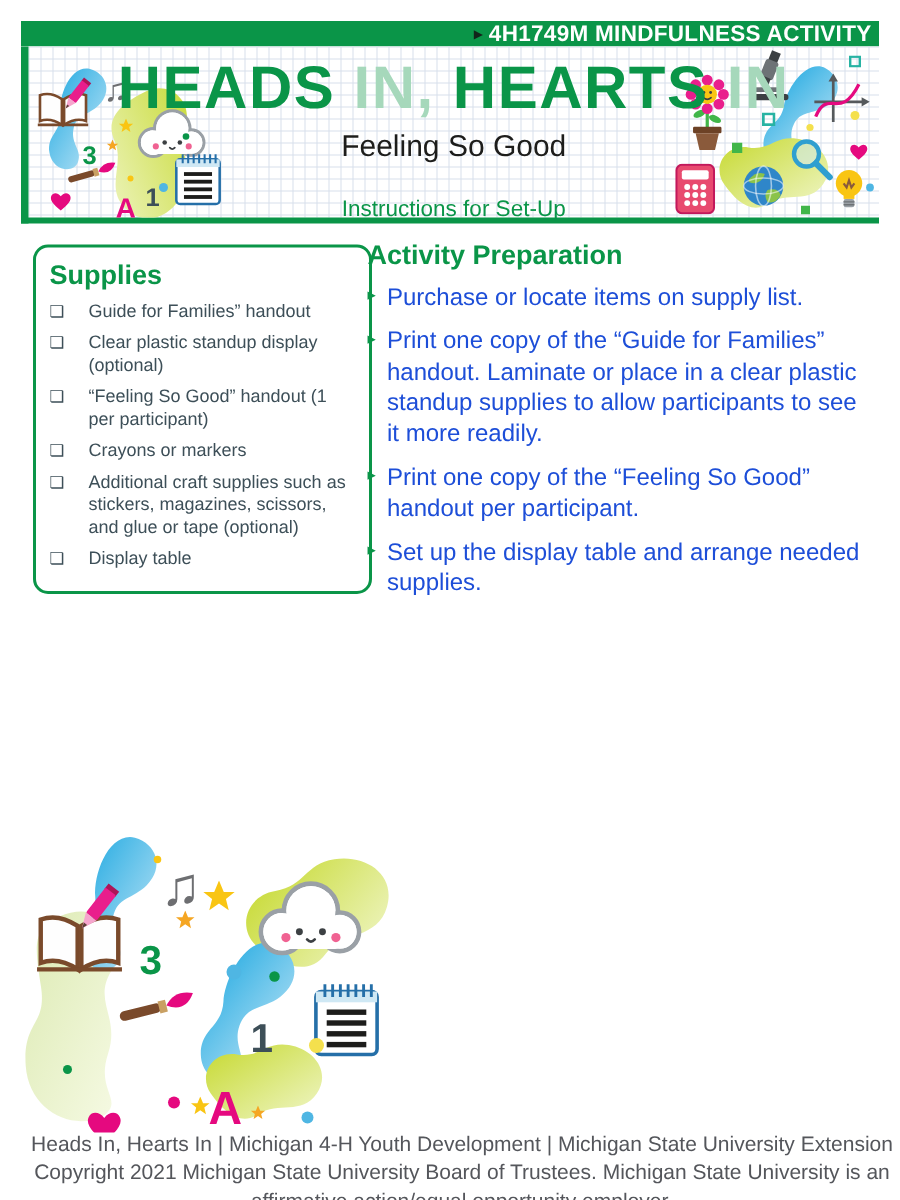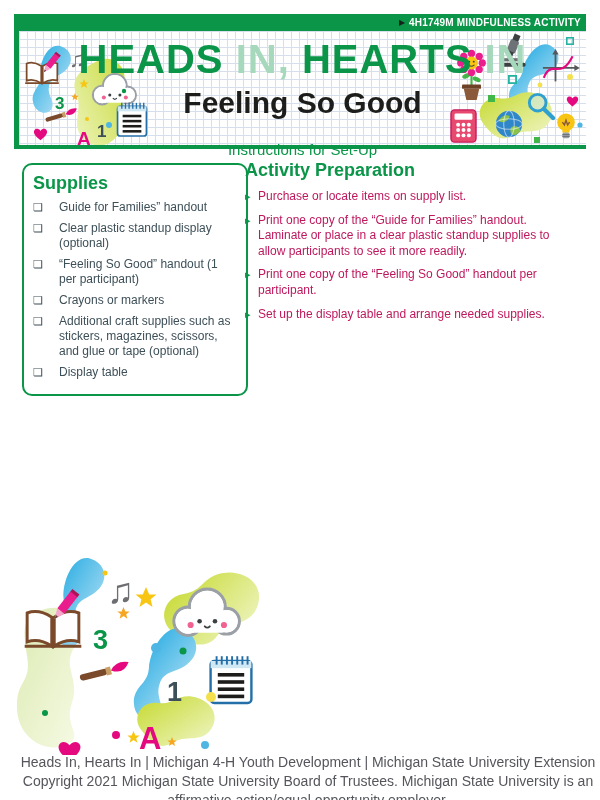--- a/index.html
+++ b/index.html
@@ -15,39 +15,39 @@
 
   
   .top-bar {
     position:absolute; left:14px; top:14px; width:572px; height:17px;
     background:#0a9548;
     display:flex; align-items:center; justify-content:flex-end;
     padding-right:5px; gap:4px;
   }
   .top-bar .arrow { color:#12241a; font-size:8px; line-height:1; }
   .top-bar .code-label {
-    color:#ffffff; font-weight:bold; font-size:10px; letter-spacing:.2px;
+    color:#ffffff; font-weight:bold; font-size:15px; letter-spacing:.2px;
   }
 
   
   .banner {
     position:absolute; left:14px; top:31px; width:572px; height:118px;
     background-color:#ffffff;
     background-image:
       linear-gradient(#d6dfeb 1px, transparent 1px),
       linear-gradient(90deg, #d6dfeb 1px, transparent 1px);
     background-size:8px 8px;
     border-left:5px solid #0a9548;
     border-bottom:4px solid #0a9548;
   }
   .banner-text { position:absolute; left:0; right:0; top:8px; text-align:center; }
   .main-title { font-size:40px; font-weight:bold; letter-spacing:1px; line-height:1; }
   .main-title .solid { color:#0a9548; }
   .main-title .light { color:#a6d8bb; font-weight:600; }
-  .subtitle { margin-top:9px; font-size:30px; font-weight:bold; color:#1d1d1b; line-height:1; }
+  .subtitle { margin-top:9px; font-size:20px; font-weight:normal; color:#1d1d1b; line-height:1; }
   .tagline  { margin-top:24px; font-size:15px; font-weight:normal; color:#0a9548; line-height:1; }
 
   .deco { position:absolute; pointer-events:none; }
   .deco.header-left  { left:2px; top:2px; width:132px; height:112px; }
   .deco.header-right { right:2px; top:2px; width:136px; height:112px; }
 
   
   .supplies-box {
     position:absolute; left:22px; top:163px; width:226px; min-height:203px;
     border:2.5px solid #0a9548; border-radius:10px;
@@ -55,21 +55,21 @@
   }
   .section-title { color:#0a9548; font-size:18px; font-weight:bold; margin-bottom:6px; }
   .supply-item { display:flex; margin-bottom:6px; }
   .supply-item .cb { flex:0 0 14px; font-size:11px; color:#3d4f58; padding-top:1px; }
   .supply-item .supply-text { font-size:12px; line-height:1.25; color:#3d4f58;margin-left:12px; }
 
   .prep { position:absolute; left:245px; top:160px; width:332px; }
   .prep .section-title { margin-bottom:8px; }
   .prep-item { display:flex; margin-bottom:8px; }
   .prep-item .blt { flex:0 0 13px; color:#0a9548; font-size:11px; padding-top:1px; }
-  .prep-item .prep-text { font-size:12px; line-height:1.3; color:#be185d; }
+  .prep-item .prep-text { font-size:16px; line-height:1.3; color:#1d4ed8; }
 
   
   .deco.bottom { left:15px; top:545px; width:255px; height:210px; }
 
   
   .footer {
     position:absolute; left:16px; right:0; top:753px; text-align:center;
     color:#54565b; font-size:14px; line-height:1.35;
   }
 </style>

